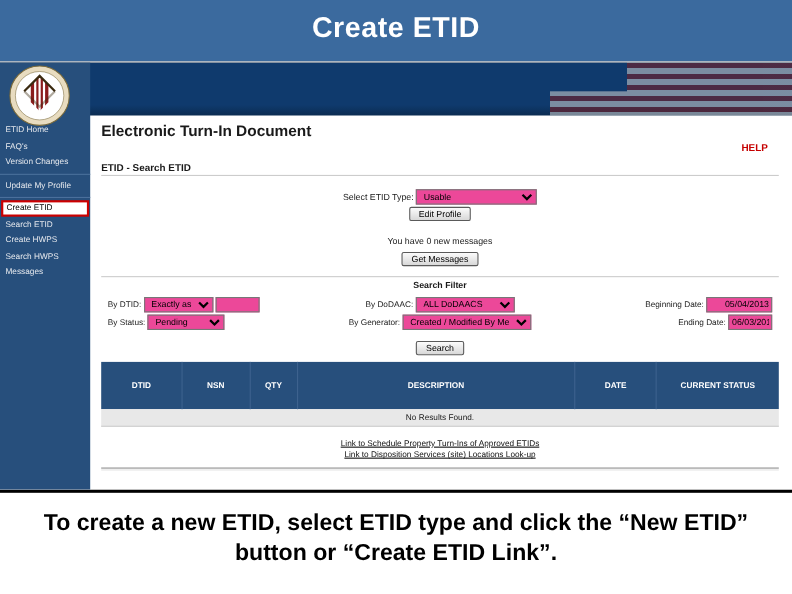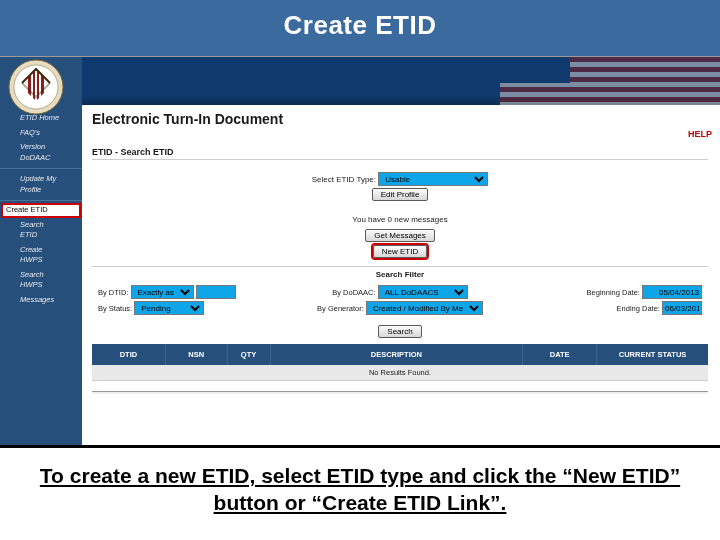--- a/index.html
+++ b/index.html
@@ -88,56 +88,56 @@
   .sidebar {
     width: 82px;
     background: #274f7c;
     padding-top: 54px;
     color: #e6e9ee;
     font-size: 7.5px;
     line-height: 1.4;
     z-index: 3;
     position: relative;
   }
-  .side-group { padding: 2px 20px; font-style: italic; }
+  .side-group { padding: 2px 5px; }
   .side-sep { border-top: 1px solid #4a6f9b; margin: 3px 0; }
   .side-highlight {
     background: #fff;
     color: #000;
     outline: 2px solid #cc0000;
     outline-offset: -1px;
     padding: 1px 4px;
     margin: 1px 2px;
   }
   .main {
     flex: 1;
     position: relative;
     padding: 54px 12px 6px 10px;
     z-index: 3;
   }
   .help {
     position: absolute;
     top: 72px;
-    right: 8px;
+    right: 22px;
     color: #c60000;
     font-weight: bold;
     font-size: 9px;
   }
   .page-title { font-weight: bold; font-size: 14px; margin-bottom: 0; }
   .page-subtitle { font-weight: bold; font-size: 9px; margin-bottom: 12px; border-bottom: 1px solid #ccc; padding-bottom: 2px; margin-top: 20px; }
   .center-stack {
     text-align: center;
     font-size: 8px;
     line-height: 1.6;
   }
   .ctrl-row { margin: 2px 0; }
   label.lbl { color: #1a1a1a; }
   .sel, .txt {
     border: 1px solid #777;
-    background: #0ea5e9;
+    background: #ec4899;
     font-size: 8px;
     height: 14px;
     padding: 0 2px;
     font-family: inherit;
   }
   .sel { min-width: 110px; }
   .btn {
     font-size: 8px;
     border: 1px solid #5a5a5a;
     background: linear-gradient(#fbfbfb,#d8d8d8);
@@ -169,21 +169,21 @@
   .filter-col .ctrl-row { white-space: nowrap; }
   .search-btn-row { text-align: center; padding: 6px 0 6px 0; }
   .data-hdr {
     background: #274f7c;
     color: #fff;
     display: flex;
     font-size: 7.5px;
     font-weight: bold;
     text-align: center;
   }
-  .data-hdr > div { padding: 6px 2px; border-right: 1px solid #3d628e; }
+  .data-hdr > div { padding: 17px 2px; border-right: 1px solid #3d628e; }
   .col-dtid { width: 12%; }
   .col-nsn  { width: 10%; }
   .col-qty  { width: 7%; }
   .col-desc { flex: 1; }
   .col-date { width: 12%; }
   .col-stat { width: 18%; border-right: none !important; text-align: center; }
   .no-results {
     background: #e8e8e8;
     text-align: center;
     font-size: 7.5px;
@@ -206,21 +206,20 @@
   }
   .slide-caption {
     background: #fff;
     height: 95px;
     border-top: 3px solid #000;
     text-align: center;
     font-weight: bold;
     font-size: 21px;
     padding: 14px 30px 0 30px;
     line-height: 1.3;
-    text-decoration: underline;
   }
 </style>
 </head>
 <body>
 
 <div class="slide-header">Create ETID</div>
 
 <div class="app">
 
   <div class="topband">
@@ -245,21 +244,21 @@
     <span>About Us</span>
     <span>Public Affairs</span>
     <span>Publications</span>
     <span>FAQs</span>
     <span>FOIA</span>
   </div>
 
   <div class="sidebar">
     <div class="side-group">ETID Home</div>
     <div class="side-group">FAQ's</div>
-    <div class="side-group">Version DoDAAC</div>
+    <div class="side-group">Version Changes</div>
     <div class="side-sep"></div>
     <div class="side-group">Update My Profile</div>
     <div class="side-sep"></div>
     <div class="side-highlight">Create ETID</div>
     <div class="side-group">Search ETID</div>
     <div class="side-group">Create HWPS</div>
     <div class="side-group">Search HWPS</div>
     <div class="side-group">Messages</div>
   </div>
 
@@ -277,23 +276,20 @@
         </select>
       </div>
       <div class="ctrl-row">
         <button class="btn">Edit Profile</button>
       </div>
       <div style="height:8px"></div>
       <div class="ctrl-row">You have 0 new messages</div>
       <div class="ctrl-row">
         <button class="btn">Get Messages</button>
       </div>
-      <div class="ctrl-row">
-        <button class="btn btn-highlight">New ETID</button>
-      </div>
     </div>
 
     <div class="search-hdr">Search Filter</div>
 
     <div class="filter-grid">
       <div class="filter-col">
         <div class="ctrl-row">
           <label class="lbl">By DTID:</label>
           <select class="sel" style="min-width:60px">
             <option>Exactly as</option>
@@ -341,19 +337,21 @@
       <div class="col-dtid">DTID</div>
       <div class="col-nsn">NSN</div>
       <div class="col-qty">QTY</div>
       <div class="col-desc">DESCRIPTION</div>
       <div class="col-date">DATE</div>
       <div class="col-stat">CURRENT STATUS</div>
     </div>
     <div class="no-results">No Results Found.</div>
 
     <div class="links">
+      <div>Link to Schedule Property Turn-Ins of Approved ETIDs</div>
+      <div>Link to Disposition Services (site) Locations Look-up</div>
     </div>
 
     <div class="footbar"></div>
   </div>
 </div>
 
 <div class="slide-caption">To create a new ETID, select ETID type and click the “New ETID” button or “Create ETID Link”.</div>
 
 </body></html>

